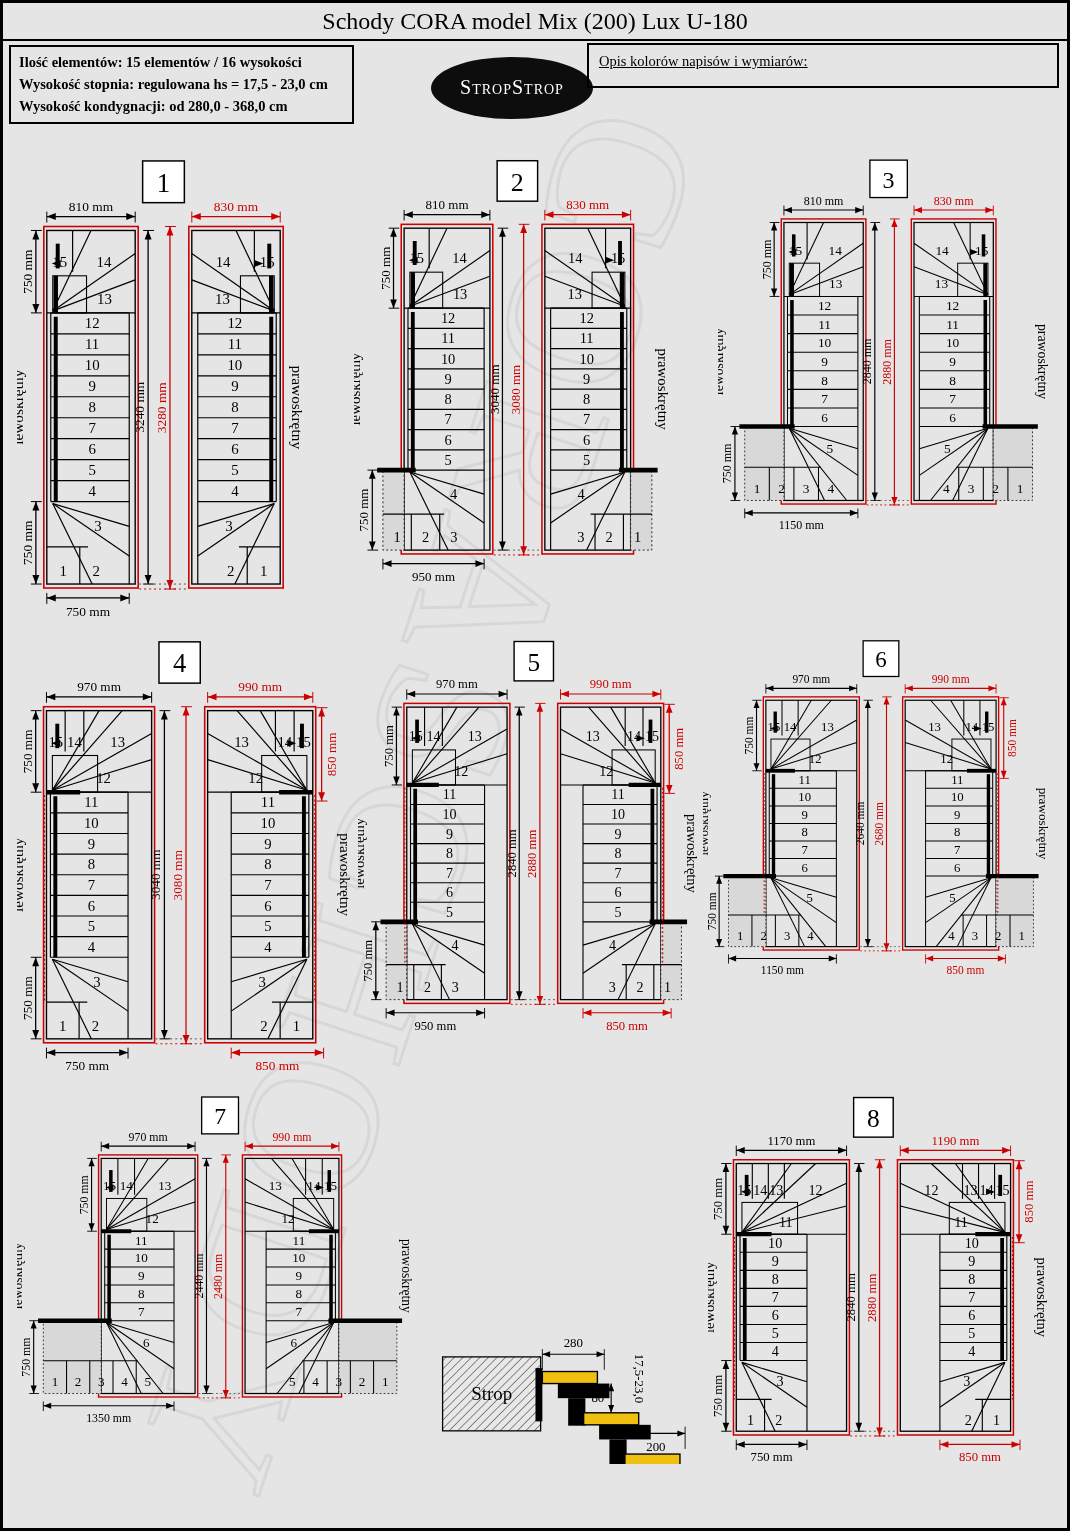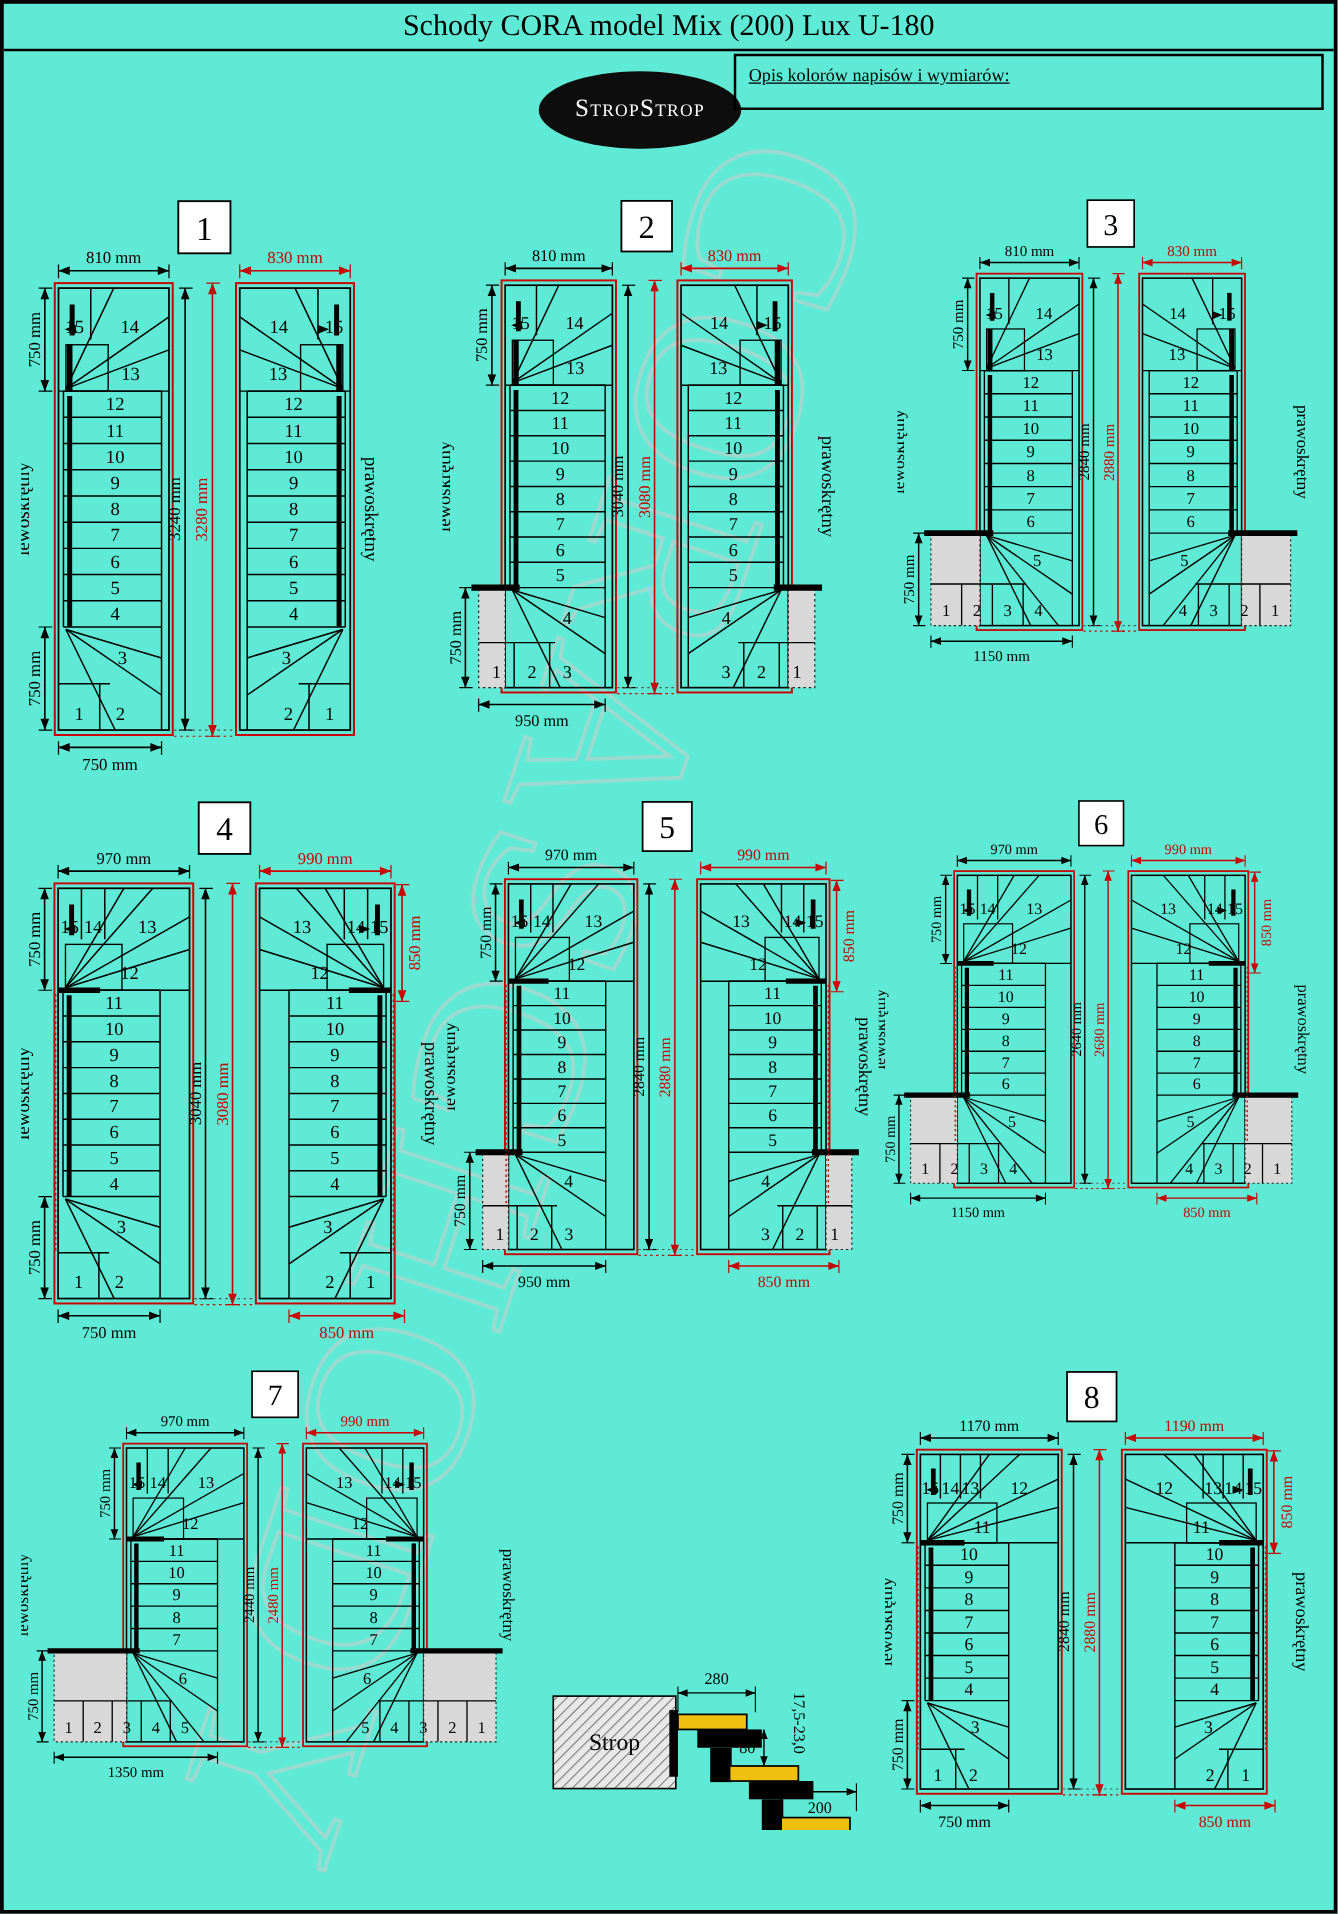--- a/index.html
+++ b/index.html
@@ -1,16 +1,16 @@
 <!DOCTYPE html>
 <html><head>
 <meta charset="utf-8">
 <style>
   html,body{margin:0;padding:0;background:#888;}
-  .page{position:relative;width:1070px;height:1531px;background:#5eead4;border:3px solid #000;
+  .page{position:relative;width:1070px;height:1531px;background:#e5e5e5;border:3px solid #000;
         box-sizing:border-box;font-family:"Liberation Serif",serif;overflow:hidden;}
   .title-band{border-bottom:2px solid #000;text-align:center;font-size:24px;padding:5px 0 4px 0;}
   .header-row{position:relative;height:100px;}
   .info-box{position:absolute;left:6px;top:4px;width:345px;border:2px solid #000;padding:5px 8px;
             font-weight:bold;font-size:14.5px;line-height:1.5;box-sizing:border-box;}
   .logo{position:absolute;left:428px;top:16px;width:162px;height:62px;background:#0d0d0d;
         border-radius:50%;color:#fff;text-align:center;line-height:60px;font-size:20px;letter-spacing:1px;}
   .logo .sc{font-variant:small-caps;}
   .legend-box{position:absolute;right:8px;top:2px;width:472px;border:2px solid #000;padding:5px 10px 14px 10px;
             font-size:14.5px;line-height:1.55;box-sizing:border-box;}
@@ -29,20 +29,25 @@
   .sideview{margin-top:168px;}
   svg text{font-family:"Liberation Serif",serif;}
 </style>
 </head>
 <body>
 
 <div class="page">
   <div class="title-band">Schody CORA model Mix (200) Lux U-180</div>
 
   <div class="header-row">
+    <div class="info-box">
+      <div>Ilość elementów: 15 elementów / 16 wysokości</div>
+      <div>Wysokość stopnia: regulowana  hs = 17,5 - 23,0 cm</div>
+      <div>Wysokość kondygnacji: od 280,0 - 368,0 cm</div>
+    </div>
     <div class="logo"><span class="sc">Strop</span><span class="sc">Strop</span></div>
     <div class="legend-box">
       <div class="legend-heading">Opis kolorów napisów i wymiarów:</div>
     </div>
   </div>
 
   <div class="watermark">CORASCHODY</div>
 
   <div class="rows">
     <div class="drow drow1">

